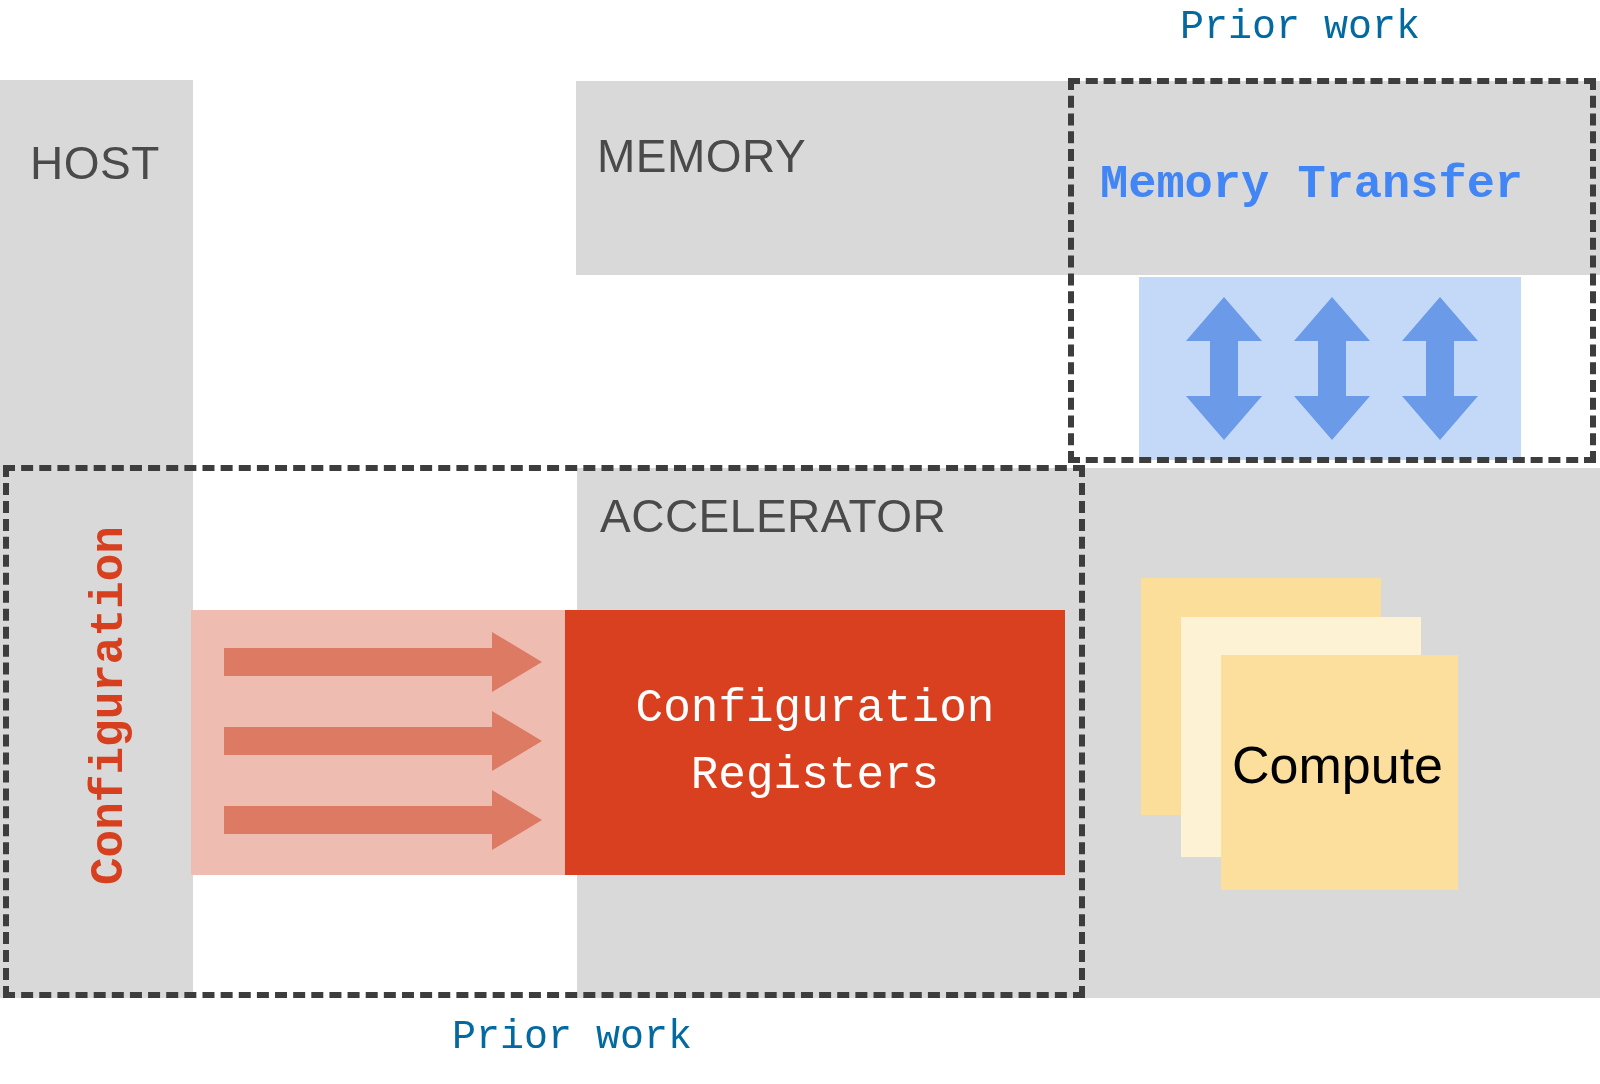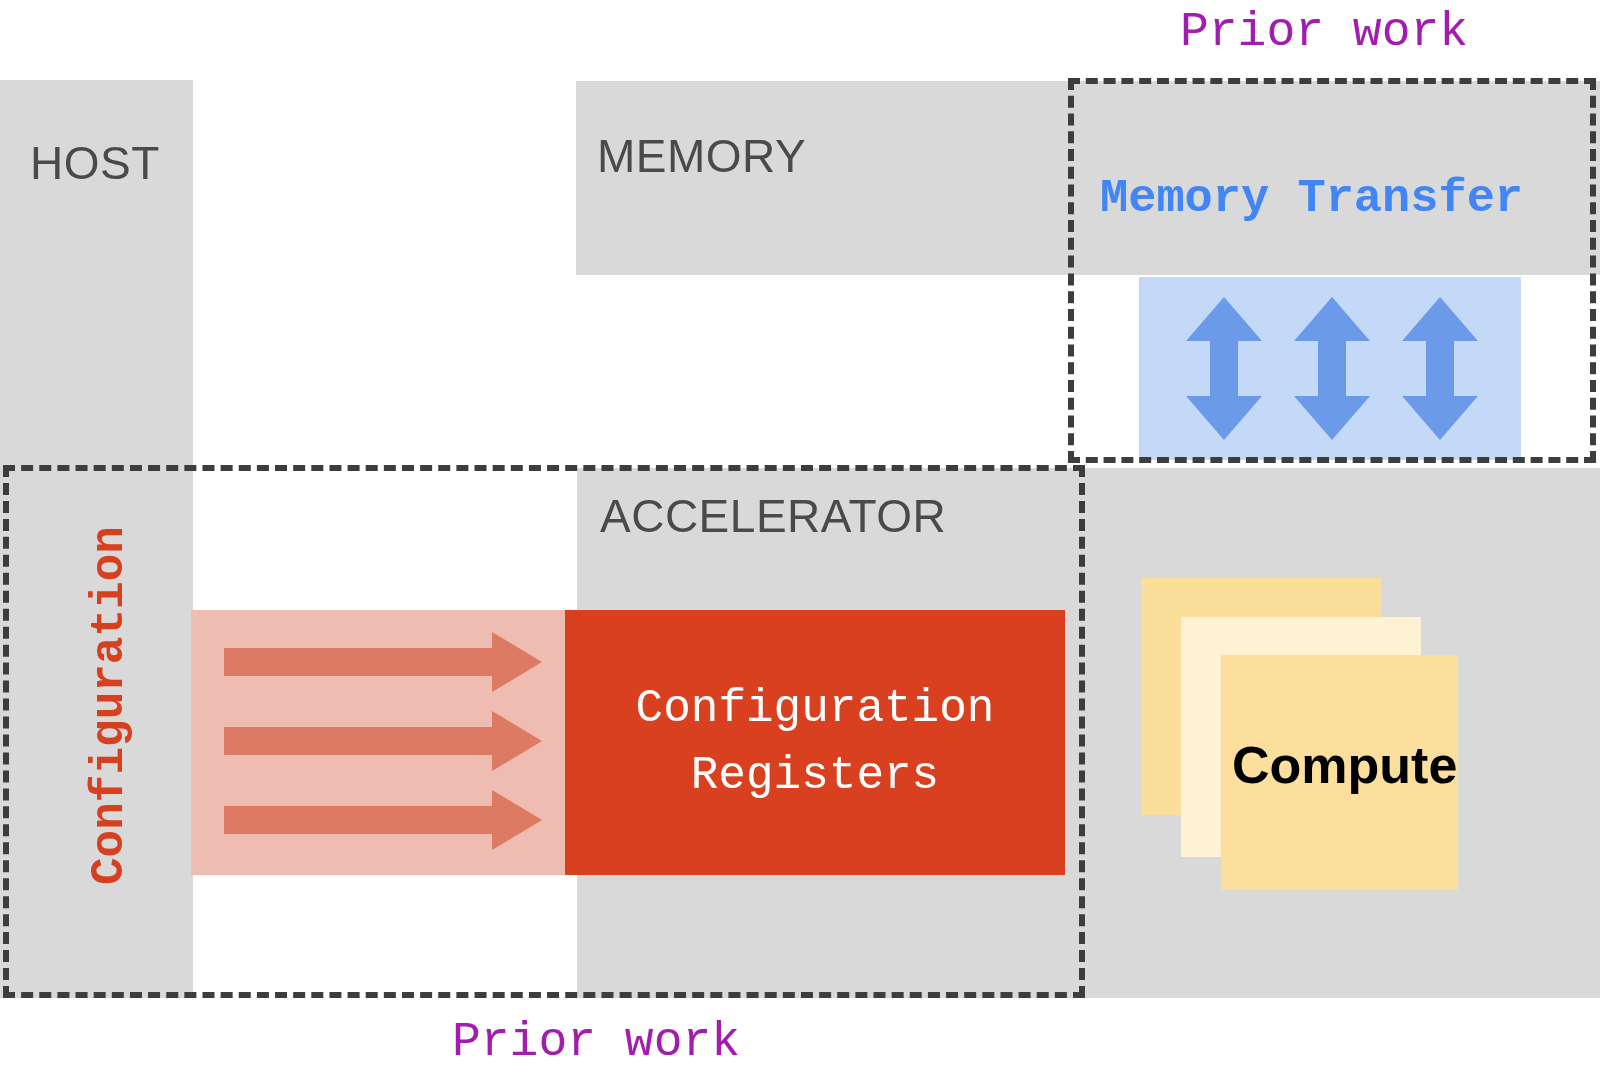--- a/index.html
+++ b/index.html
@@ -41,35 +41,34 @@
     border: 6px dashed #3d3d3d;
     box-sizing: border-box;
     background: transparent;
     pointer-events: none;
   }
 
   
   .group-caption {
     position: absolute;
     font-family: "Liberation Mono", "DejaVu Sans Mono", monospace;
-    font-size: 48px;
+    font-size: 40px;
     font-weight: 400;
-    color: #a21caf;
+    color: #0369a1;
     white-space: nowrap;
   }
 
   
   .mem-label {
     position: absolute;
     font-family: "Liberation Mono", "DejaVu Sans Mono", monospace;
     font-size: 47px;
     font-weight: 700;
     color: #4285f4;
     white-space: nowrap;
-    margin-top: 14px;
   }
   .blue-band {
     position: absolute;
     background: #c3d9f7;
   }
   .updown-arrow {
     position: absolute;
   }
 
   
@@ -112,21 +111,21 @@
   .card {
     position: absolute;
   }
   .card-back  { background: #fade9a; }
   .card-mid   { background: #fdf2d4; }
   .card-front { background: #fcdf9d; }
   .card-front-label {
     position: absolute;
     font-family: "Liberation Sans", sans-serif;
     font-size: 52px;
-    font-weight: 700;
+    font-weight: 400;
     color: #000000;
     white-space: nowrap;
   }
 </style>
 </head>
 <body>
 
 <div id="canvas">
 
   <div class="abs gray-block" style="left:0px; top:80px; width:193px; height:918px;"></div>

